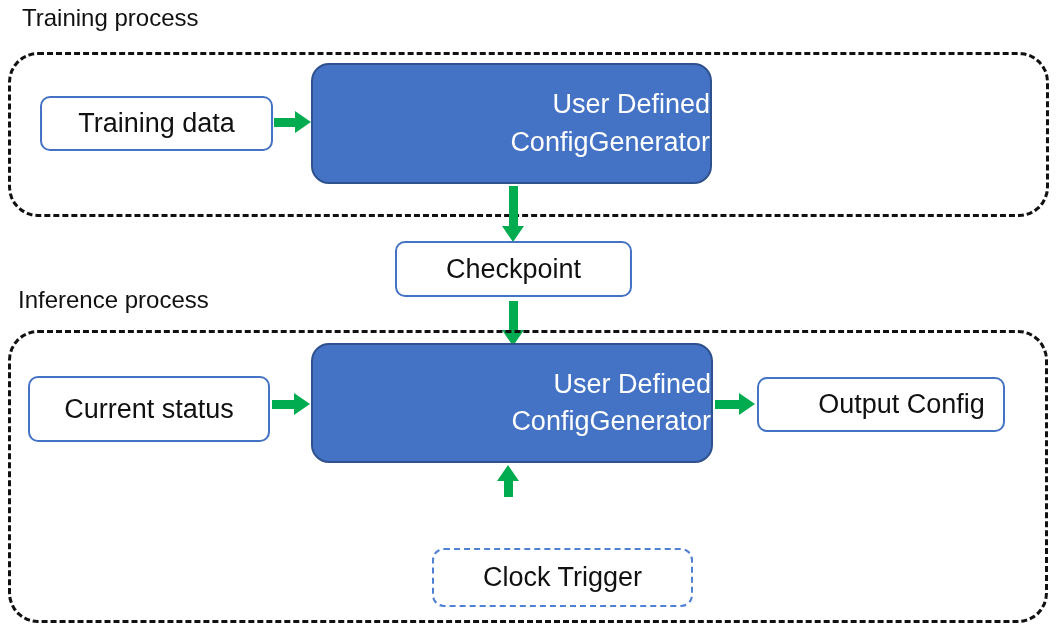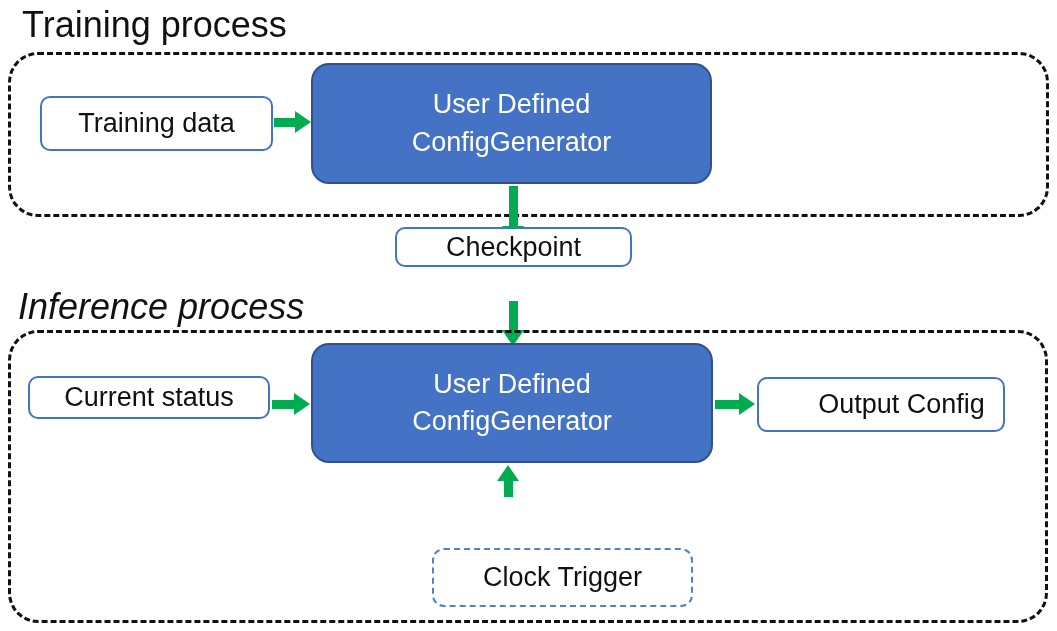--- a/index.html
+++ b/index.html
@@ -15,21 +15,21 @@
   .canvas{
     position:relative;
     width:1057px;height:631px;
     background:#ffffff;
     font-family:"Liberation Sans", sans-serif;
     color:var(--text);
     overflow:hidden;
   }
   .section-label{
     position:absolute;
-    font-size:36px;
+    font-size:24px;
     color:var(--text);
     white-space:nowrap;
   }
   .process-container{
     position:absolute;
     border:3px dashed var(--dash-black);
     border-radius:30px;
     background:transparent;
     box-sizing:border-box;
   }
@@ -46,20 +46,21 @@
     border-radius:10px;
     color:var(--text);
   }
   .node.blue-box{
     background:var(--blue-fill);
     border:2.5px solid var(--blue-border);
     border-radius:18px;
     color:#ffffff;
     flex-direction:column;
     line-height:1.38;
+    align-items:flex-end;
   }
   .node.trigger-box{
     border:2.5px dashed var(--trigger-border);
     border-radius:12px;
     color:var(--text);
   }
   .arrow{position:absolute;display:flex;align-items:center;}
   .arrow .shaft{background:var(--green);}
   .arrow .head{width:0;height:0;}
   .arrow.right .shaft{flex:1;height:9px;}
@@ -102,32 +103,32 @@
   <div class="node blue-box" style="left:311px;top:63px;width:401px;height:121px;">
     <span>User Defined</span>
     <span>ConfigGenerator</span>
   </div>
 
   <div class="arrow down" style="left:502px;top:186px;width:22px;height:56px;">
     <div class="shaft"></div>
     <div class="head"></div>
   </div>
 
-  <div class="node white-box" style="left:395px;top:227px;width:237px;height:40px;">Checkpoint</div>
+  <div class="node white-box" style="left:395px;top:241px;width:237px;height:56px;">Checkpoint</div>
 
   <div class="arrow down" style="left:502px;top:301px;width:22px;height:45px;">
     <div class="shaft"></div>
     <div class="head"></div>
   </div>
 
-  <div class="section-label" style="left:18px;top:286px;font-style:italic;">Inference process</div>
+  <div class="section-label" style="left:18px;top:286px;">Inference process</div>
 
   <div class="process-container" style="left:8px;top:330px;width:1040px;height:293px;"></div>
 
-  <div class="node white-box" style="left:28px;top:376px;width:242px;height:43px;">Current status</div>
+  <div class="node white-box" style="left:28px;top:376px;width:242px;height:66px;">Current status</div>
 
   <div class="arrow right" style="left:272px;top:393px;width:38px;height:22px;">
     <div class="shaft"></div>
     <div class="head"></div>
   </div>
 
   <div class="node blue-box" style="left:311px;top:343px;width:402px;height:120px;">
     <span>User Defined</span>
     <span>ConfigGenerator</span>
   </div>

